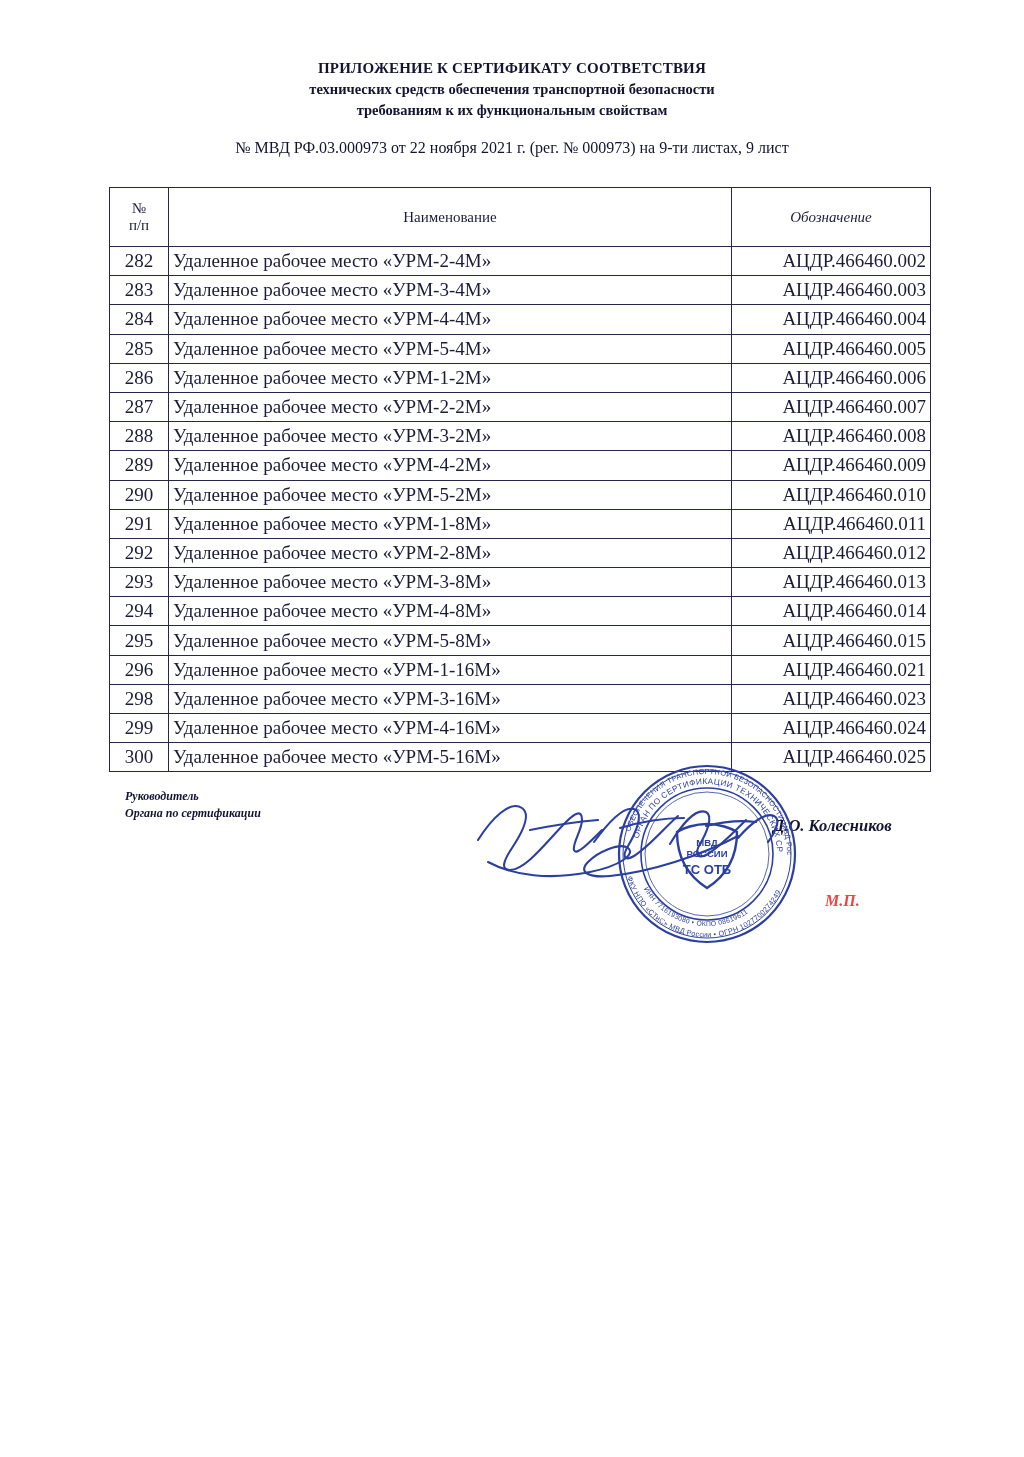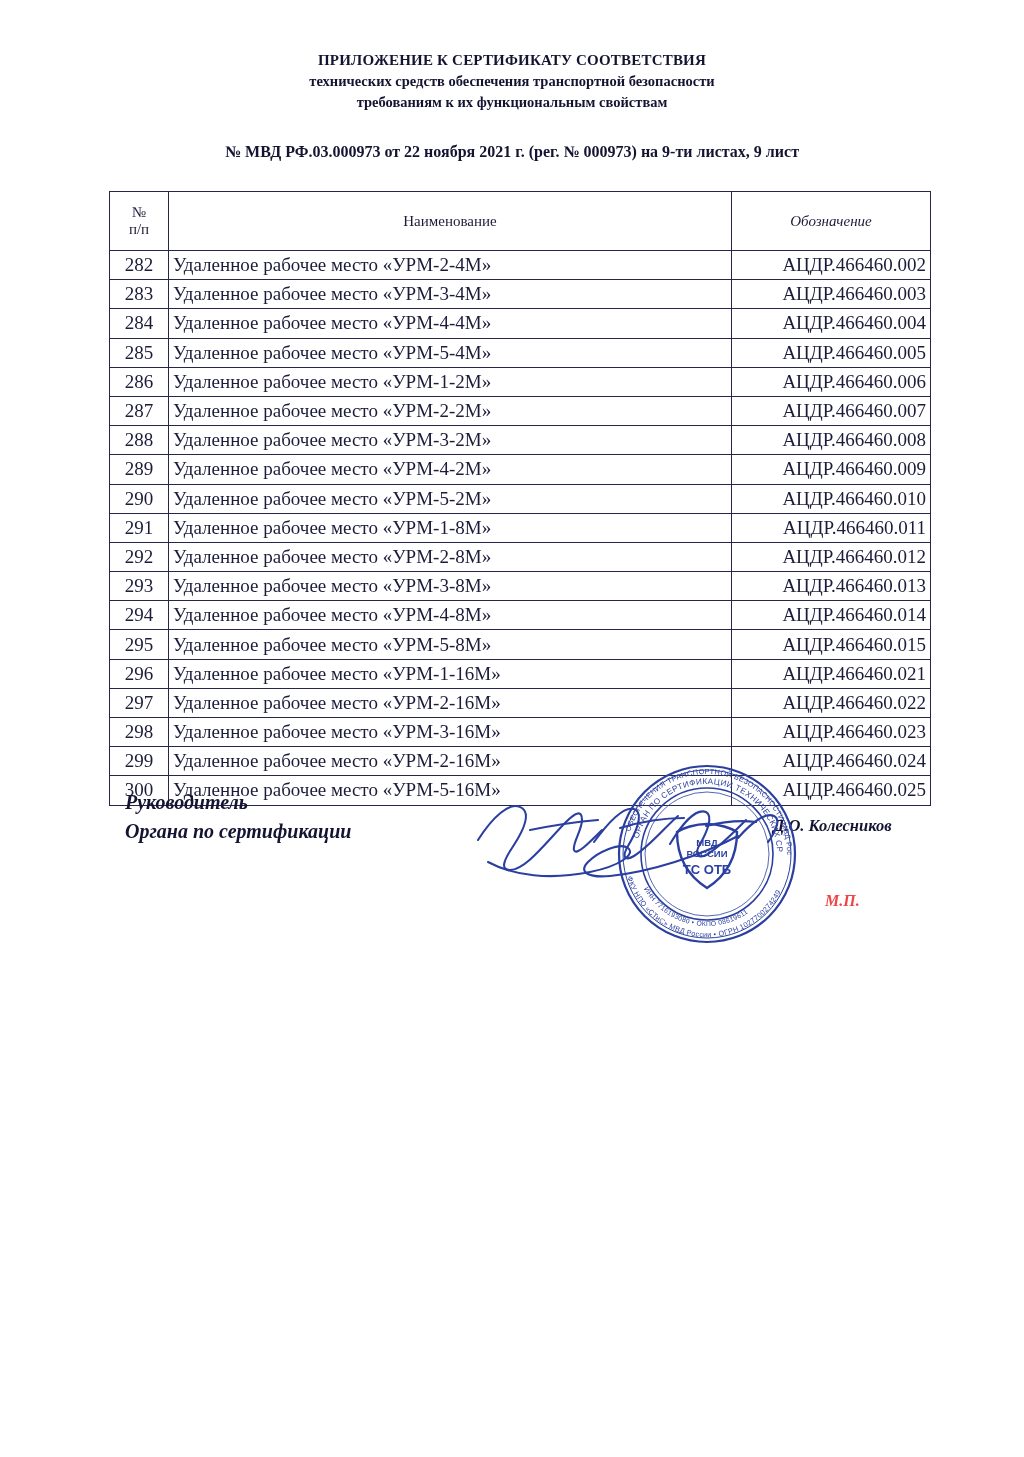--- a/index.html
+++ b/index.html
@@ -11,21 +11,21 @@
     width: 1024px;
     height: 1457px;
     position: relative;
     font-family: "Liberation Serif", "DejaVu Serif", serif;
     color: #1a1a2e;
     overflow: hidden;
   }
   .page {
     position: absolute;
     inset: 0;
-    padding: 8px;
+    padding: 16px;
   }
 
   
   .header {
     text-align: center;
     margin-top: 44px;
   }
   .header .line1 {
     font-size: 15px;
     font-weight: bold;
@@ -36,23 +36,23 @@
   .header .line3 {
     font-size: 14.5px;
     font-weight: bold;
     color: #141432;
     margin-top: 4px;
   }
 
   .cert-line {
     text-align: center;
     font-size: 16px;
-    font-weight: bold;
-    color: #141432;
-    margin-top: 32px;
+    font-weight: normal;
+    color: #141432;
+    margin-top: 20px;
   }
 
   
   .table-wrap {
     margin: 30px auto 0 auto;
     width: 806px;
   }
   table.reg {
     border-collapse: collapse;
     width: 100%;
@@ -90,21 +90,21 @@
   
   .sign-block {
     position: absolute;
     left: 125px;
     top: 788px;
     width: 840px;
   }
   .sign-role {
     font-style: italic;
     font-weight: bold;
-    font-size: 20px;
+    font-size: 12px;
     line-height: 1.45;
     color: #141432;
     display: inline-block;
     vertical-align: top;
     width: 260px;
   }
   .sign-name {
     font-style: italic;
     font-weight: bold;
     font-size: 16.5px;
@@ -242,32 +242,27 @@
             <td class="c-num">295</td>
             <td class="c-name">Удаленное рабочее место «УРМ-5-8М»</td>
             <td class="c-desig">АЦДР.466460.015</td>
           </tr>
           <tr>
             <td class="c-num">296</td>
             <td class="c-name">Удаленное рабочее место «УРМ-1-16М»</td>
             <td class="c-desig">АЦДР.466460.021</td>
           </tr>
           <tr>
-            <td class="c-num">297</td>
-            <td class="c-name">Удаленное рабочее место «УРМ-2-16М»</td>
-            <td class="c-desig">АЦДР.466460.022</td>
-          </tr>
-          <tr>
             <td class="c-num">298</td>
             <td class="c-name">Удаленное рабочее место «УРМ-3-16М»</td>
             <td class="c-desig">АЦДР.466460.023</td>
           </tr>
           <tr>
             <td class="c-num">299</td>
-            <td class="c-name">Удаленное рабочее место «УРМ-2-16М»</td>
+            <td class="c-name">Удаленное рабочее место «УРМ-4-16М»</td>
             <td class="c-desig">АЦДР.466460.024</td>
           </tr>
           <tr>
             <td class="c-num">300</td>
             <td class="c-name">Удаленное рабочее место «УРМ-5-16М»</td>
             <td class="c-desig">АЦДР.466460.025</td>
           </tr>
         </tbody>
     </table>
   </div>

